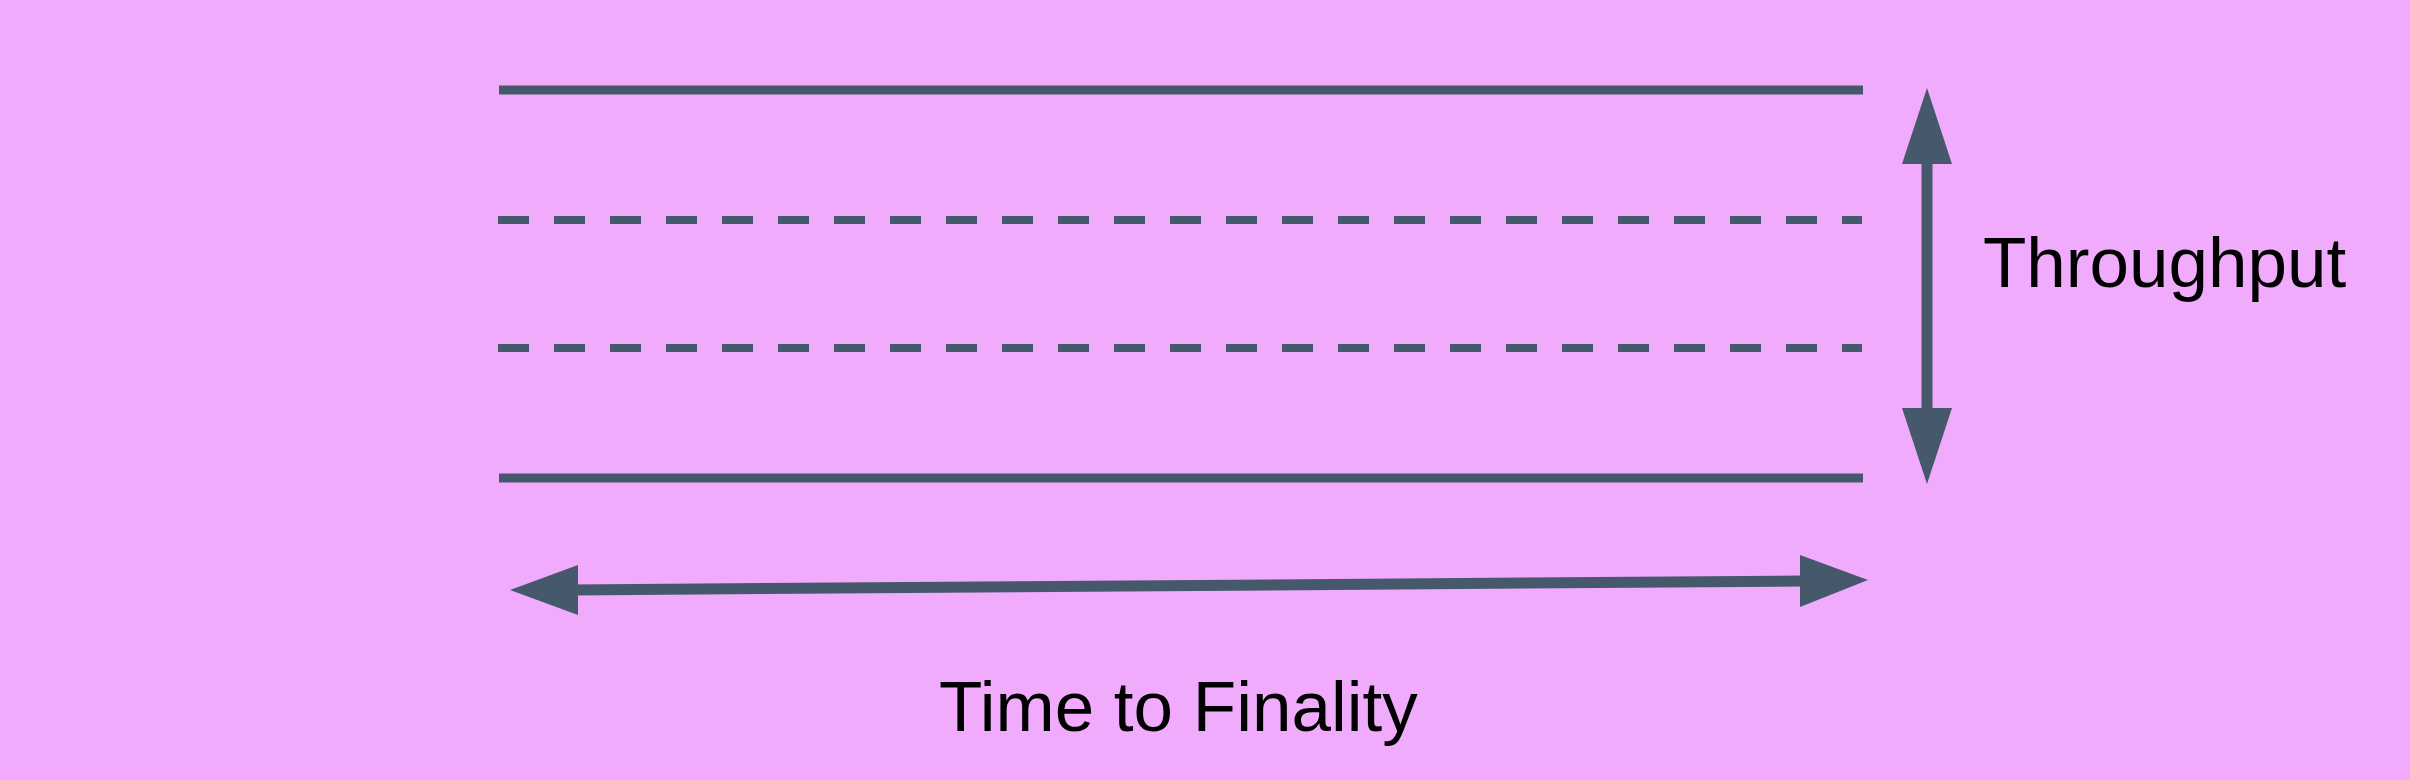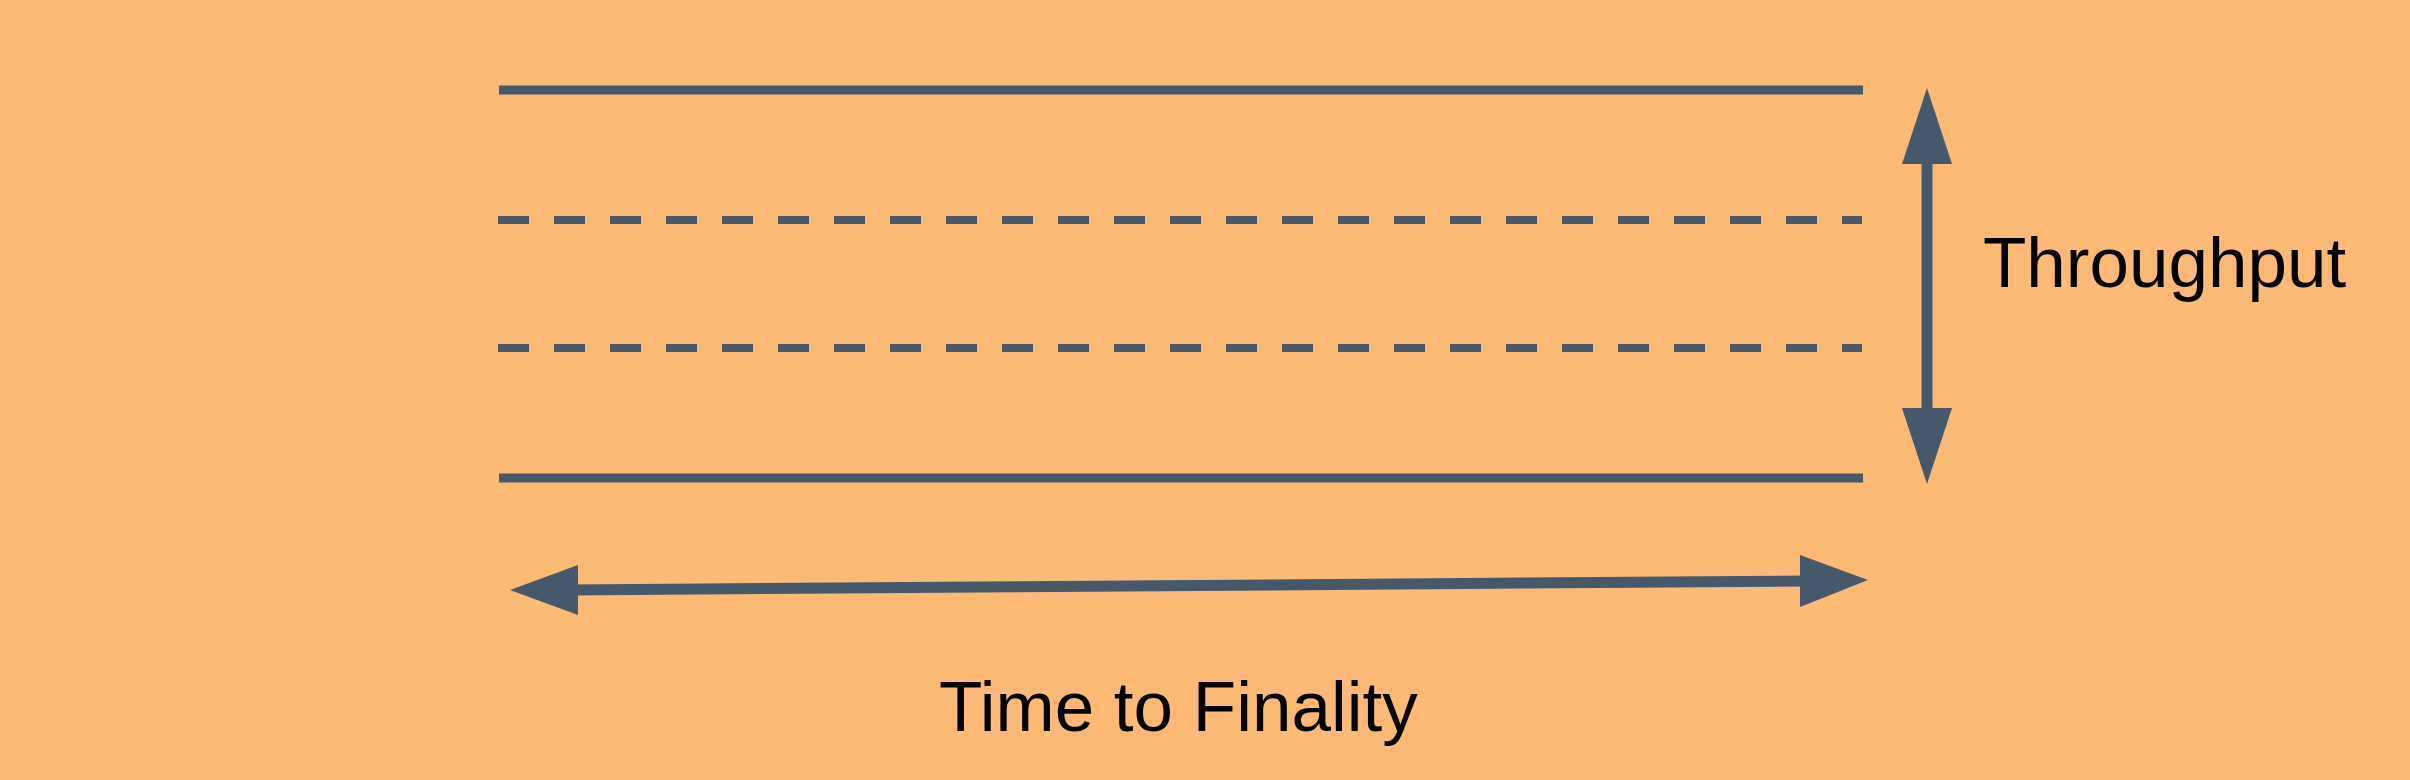--- a/index.html
+++ b/index.html
@@ -4,21 +4,21 @@
 <style>
   html, body {
     margin: 0;
     padding: 0;
     background: #ffffff;
   }
   .canvas {
     position: relative;
     width: 2410px;
     height: 780px;
-    background: #fdba74;
+    background: #f0abfc;
     overflow: hidden;
     font-family: "Liberation Sans", sans-serif;
   }
   svg.diagram {
     position: absolute;
     left: 0;
     top: 0;
     display: block;
   }
   text.axis-label {

